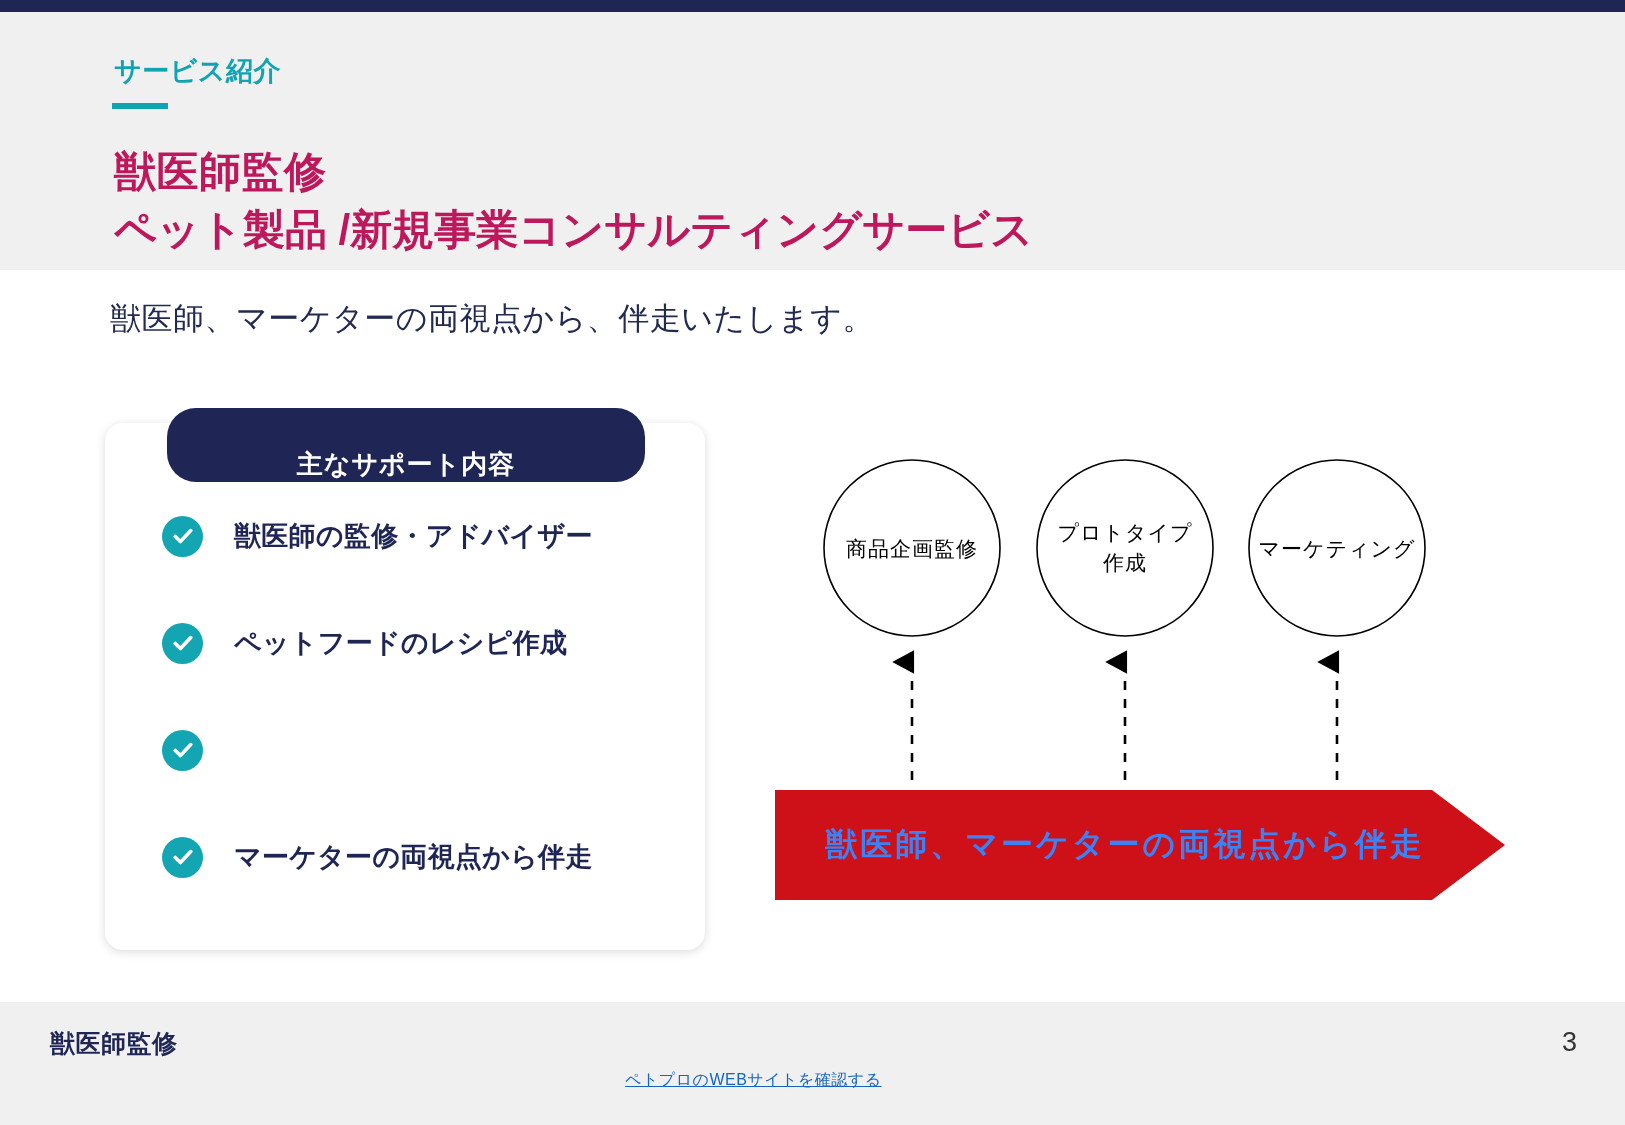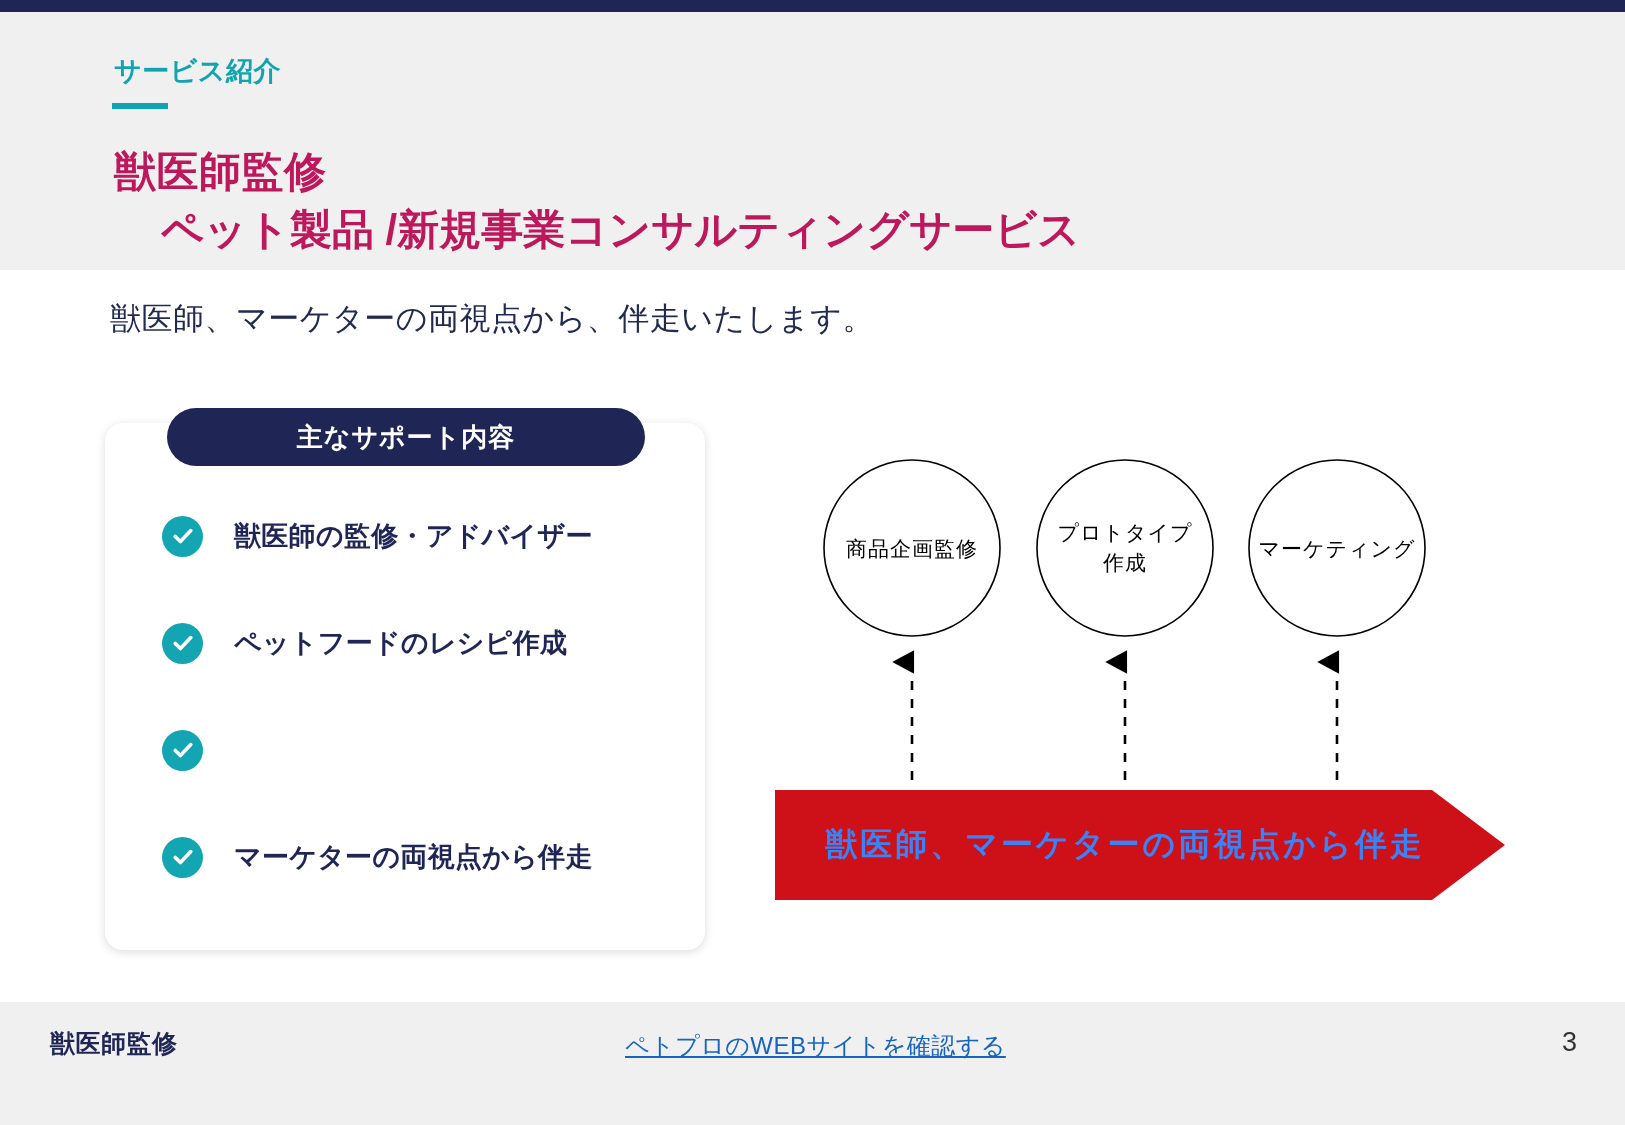--- a/index.html
+++ b/index.html
@@ -55,21 +55,21 @@
     position: absolute;
     left: 114px;
     top: 143px;
     color: #be185d;
     font-size: 42px;
     font-weight: 800;
     line-height: 1.37;
     letter-spacing: 0.5px;
     white-space: nowrap;
   }
-  .headline .line2 { letter-spacing: 0px; margin-left: 47px; }
+  .headline .line2 { letter-spacing: 0px; }
 
   
   .lead {
     position: absolute;
     left: 110px;
     top: 298px;
     font-size: 31px;
     color: #222a52;
     letter-spacing: 0.5px;
     white-space: nowrap;
@@ -84,25 +84,25 @@
     height: 527px;
     background: #ffffff;
     border-radius: 18px;
     box-shadow: 0 2px 10px rgba(0,0,0,0.14);
   }
   .card-pill {
     position: absolute;
     left: 167px;
     top: 408px;
     width: 478px;
-    height: 58px;
+    height: 74px;
     background: #1f2655;
     border-radius: 29px;
     display: flex;
-    align-items: center;
+    align-items: flex-end;
     justify-content: center;
   }
   .card-pill-label {
     color: #ffffff;
     font-size: 26px;
     font-weight: 700;
     letter-spacing: 1px;
     white-space: nowrap;
   }
 
@@ -191,22 +191,22 @@
     left: 50px;
     top: 1027px;
     font-size: 25px;
     font-weight: 700;
     color: #1f2655;
     letter-spacing: 0.5px;
   }
   .footer-link {
     position: absolute;
     left: 625px;
-    top: 1030px;
-    font-size: 24px;
+    top: 1070px;
+    font-size: 16px;
     color: #1565c0;
     text-decoration: underline;
     letter-spacing: 0.5px;
     white-space: nowrap;
     cursor: pointer;
   }
   .footer-page {
     position: absolute;
     right: 48px;
     top: 1027px;

